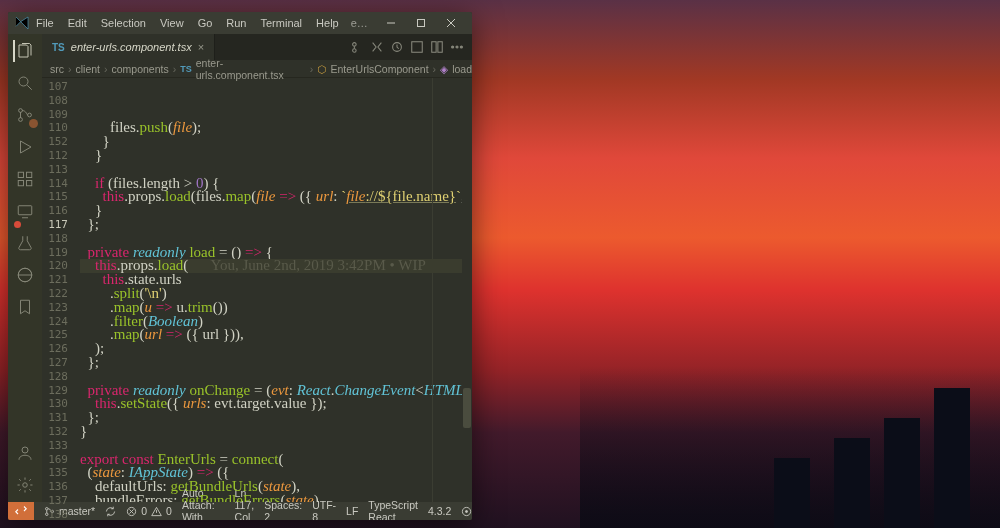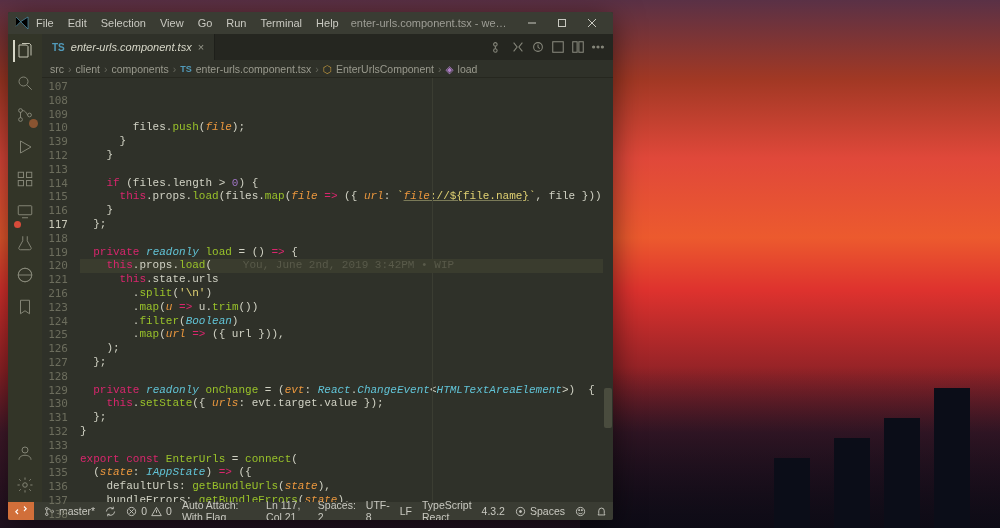--- a/index.html
+++ b/index.html
@@ -20,21 +20,21 @@
     pointer-events: none;
   }
   .city::before, .city::after {
     content:""; position:absolute; bottom:0; background:#0b0d18;
   }
   .city::before { right:30px; width:36px; height:140px; box-shadow: -50px 30px 0 #0b0d18, -100px 50px 0 #0b0d18, -160px 70px 0 #0b0d18; }
   .city::after { right:80px; width:24px; height:100px; }
 
   .vscode {
     position: absolute; left: 8px; top: 12px;
-    width: 605px; height: 508px;
+    width: 464px; height: 508px;
     background: #2f3129;
     display: flex; flex-direction: column;
     box-shadow: 0 6px 30px rgba(0,0,0,0.55);
     border-radius: 2px;
     overflow: hidden;
   }
 
   
   .titlebar {
     height: 22px; background: #3a3c33; display:flex; align-items:center;
@@ -96,21 +96,21 @@
     background:#2f3129; line-height:13.8px;
     user-select:none;
   }
   .gutter .ln { height:13.8px; }
   .gutter .ln.cur { color:#c8c8b8; position:relative; }
   .gutter .ln.cur::before {
     content:""; position:absolute; left:-28px; top:3px; width:7px;height:7px;
     background:#d84b3a; border-radius:50%;
   }
   .code {
-    flex:1; font-family:Liberation Mono, monospace; font-size:11px;
+    flex:1; font-family:Liberation Serif, serif; font-size:15px;
     line-height:13.8px; padding:2px 0 2px 4px; white-space:pre;
     color:#d1d2c4; overflow:hidden; position:relative;
   }
   .code .line { height:13.8px; }
   .code .line.hl { background:#3a3c2e; position:relative; }
   .code .line.hl::after{
     content:""; position:absolute; top:0; bottom:0; right:-200px; left:-40px;
   }
   .ruler { position:absolute; top:0; bottom:0; left:356px; width:1px; background:#3b3d32; }
 
@@ -323,32 +323,32 @@
         <span class="meth">◈</span>
         <span>load</span>
       </div>
 
       <div class="codewrap">
         <div class="gutter" id="gutter">
             <div class="ln">107</div>
             <div class="ln">108</div>
             <div class="ln">109</div>
             <div class="ln">110</div>
-            <div class="ln">139</div>
+            <div class="ln">152</div>
             <div class="ln">112</div>
             <div class="ln">113</div>
             <div class="ln">114</div>
             <div class="ln">115</div>
             <div class="ln">116</div>
             <div class="ln cur">117</div>
             <div class="ln">118</div>
             <div class="ln">119</div>
             <div class="ln">120</div>
             <div class="ln">121</div>
-            <div class="ln">216</div>
+            <div class="ln">122</div>
             <div class="ln">123</div>
             <div class="ln">124</div>
             <div class="ln">125</div>
             <div class="ln">126</div>
             <div class="ln">127</div>
             <div class="ln">128</div>
             <div class="ln">129</div>
             <div class="ln">130</div>
             <div class="ln">131</div>
             <div class="ln">132</div>

